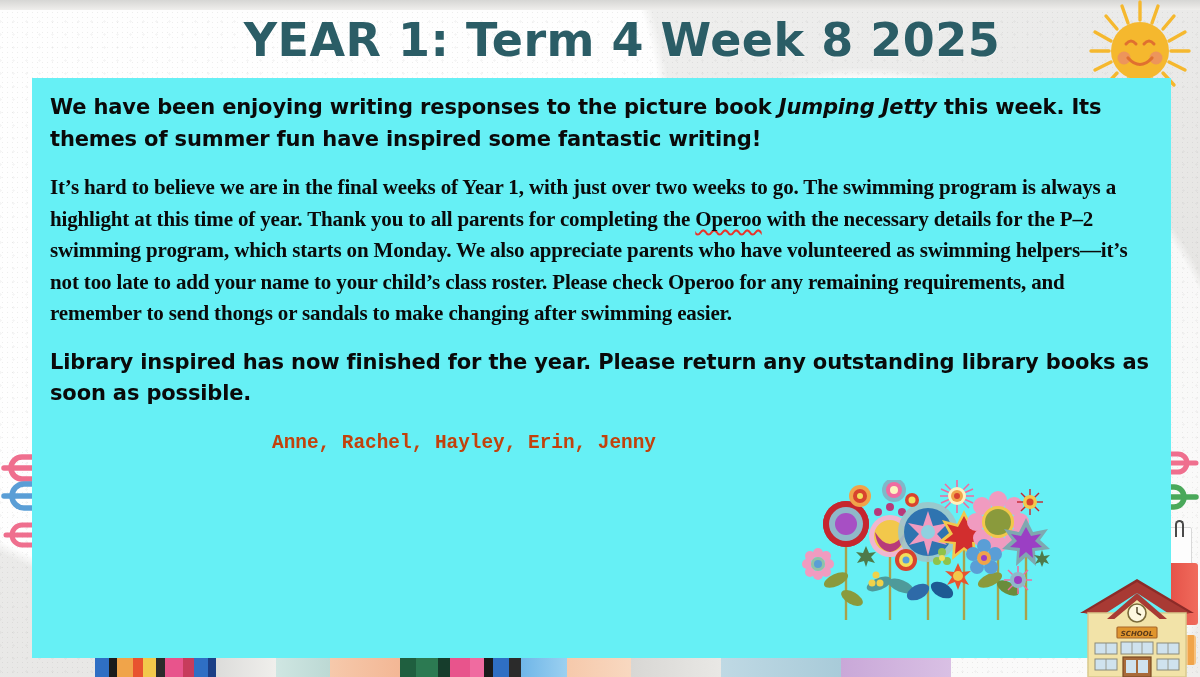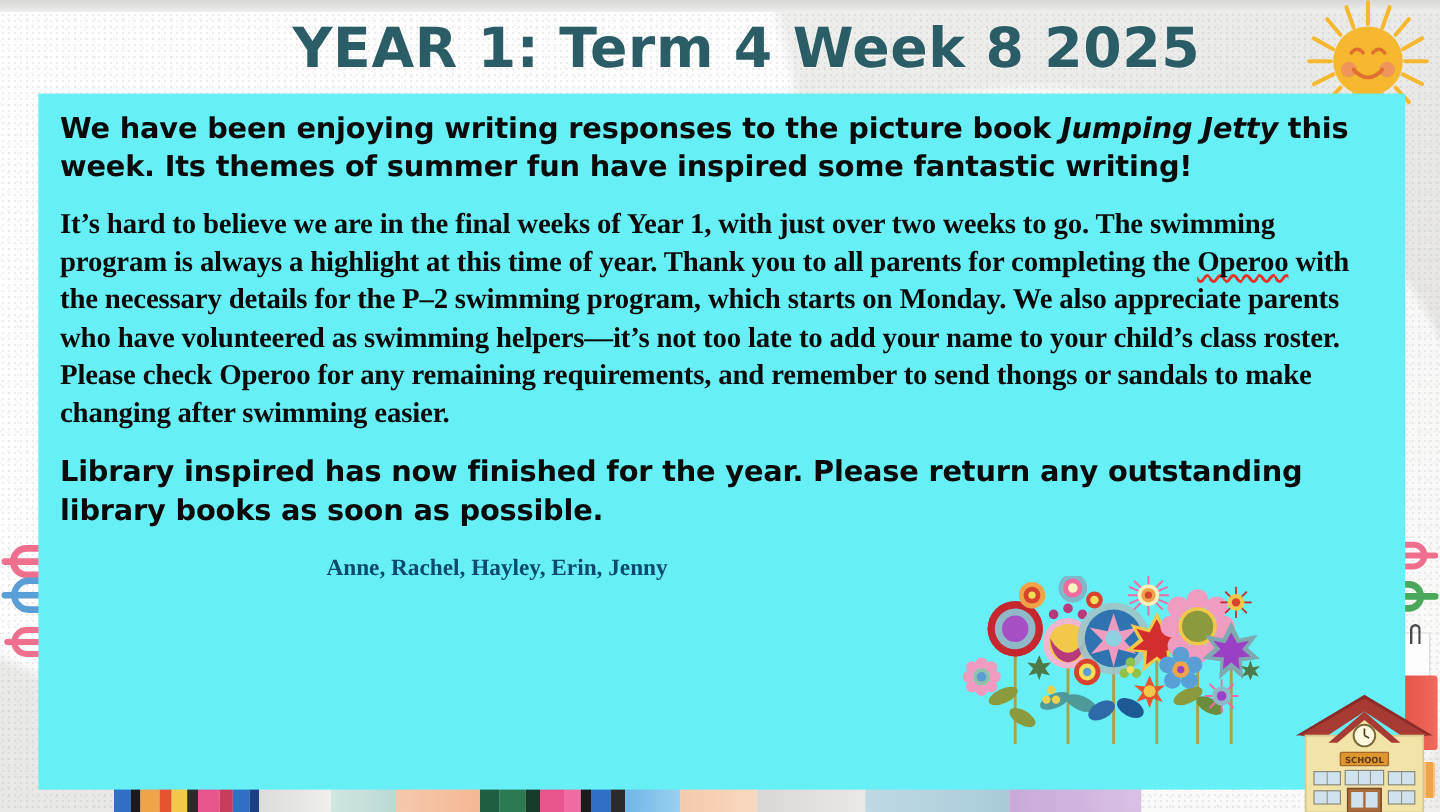--- a/index.html
+++ b/index.html
@@ -77,45 +77,45 @@
 
   
   .panel{
     position:absolute; left:32px; top:78px; width:1139px; height:580px;
     background:#66f0f5;
     padding:14px 22px 0 18px;
   }
   .panel p{
     font-family:"DejaVu Sans", sans-serif;
     font-weight:700;
-    font-size:24px;
+    font-size:21px;
     line-height:31.5px;
     color:#0a0a0a;
     letter-spacing:-.15px;
     margin-bottom:17px;
     -webkit-font-smoothing:antialiased;
   }
   .panel p.p2{ margin-bottom:17px;font-family:Liberation Serif, serif; }
   .panel p .it{ font-style:italic; }
   .misspell{
     text-decoration: underline wavy #e8332a;
     text-decoration-skip-ink:none;
     text-underline-offset:3px;
   }
   .sig{
-    font-family:Liberation Serif, serif;
-    font-weight:700; font-size:19.4px; color:#0c4a6e;
+    font-family:Liberation Mono, monospace;
+    font-weight:700; font-size:19.4px; color:#c2410c;
     margin-top:22px; margin-left:222px;
   }
 
   
   .flowers{ position:absolute; left:770px; top:402px; width:250px; height:140px; }
 
   
-  .school{ position:absolute; right:0px; bottom:0px; width:126px; height:104px; }
+  .school{ position:absolute; right:0px; bottom:0px; width:126px; height:104px;font-style:italic; }
 </style>
 </head>
 <body>
 
 <div id="stage">
 
   <div class="paper-bg"></div>
   <div class="paper-noise"></div>
   <div class="paper-top-shade"></div>
 

